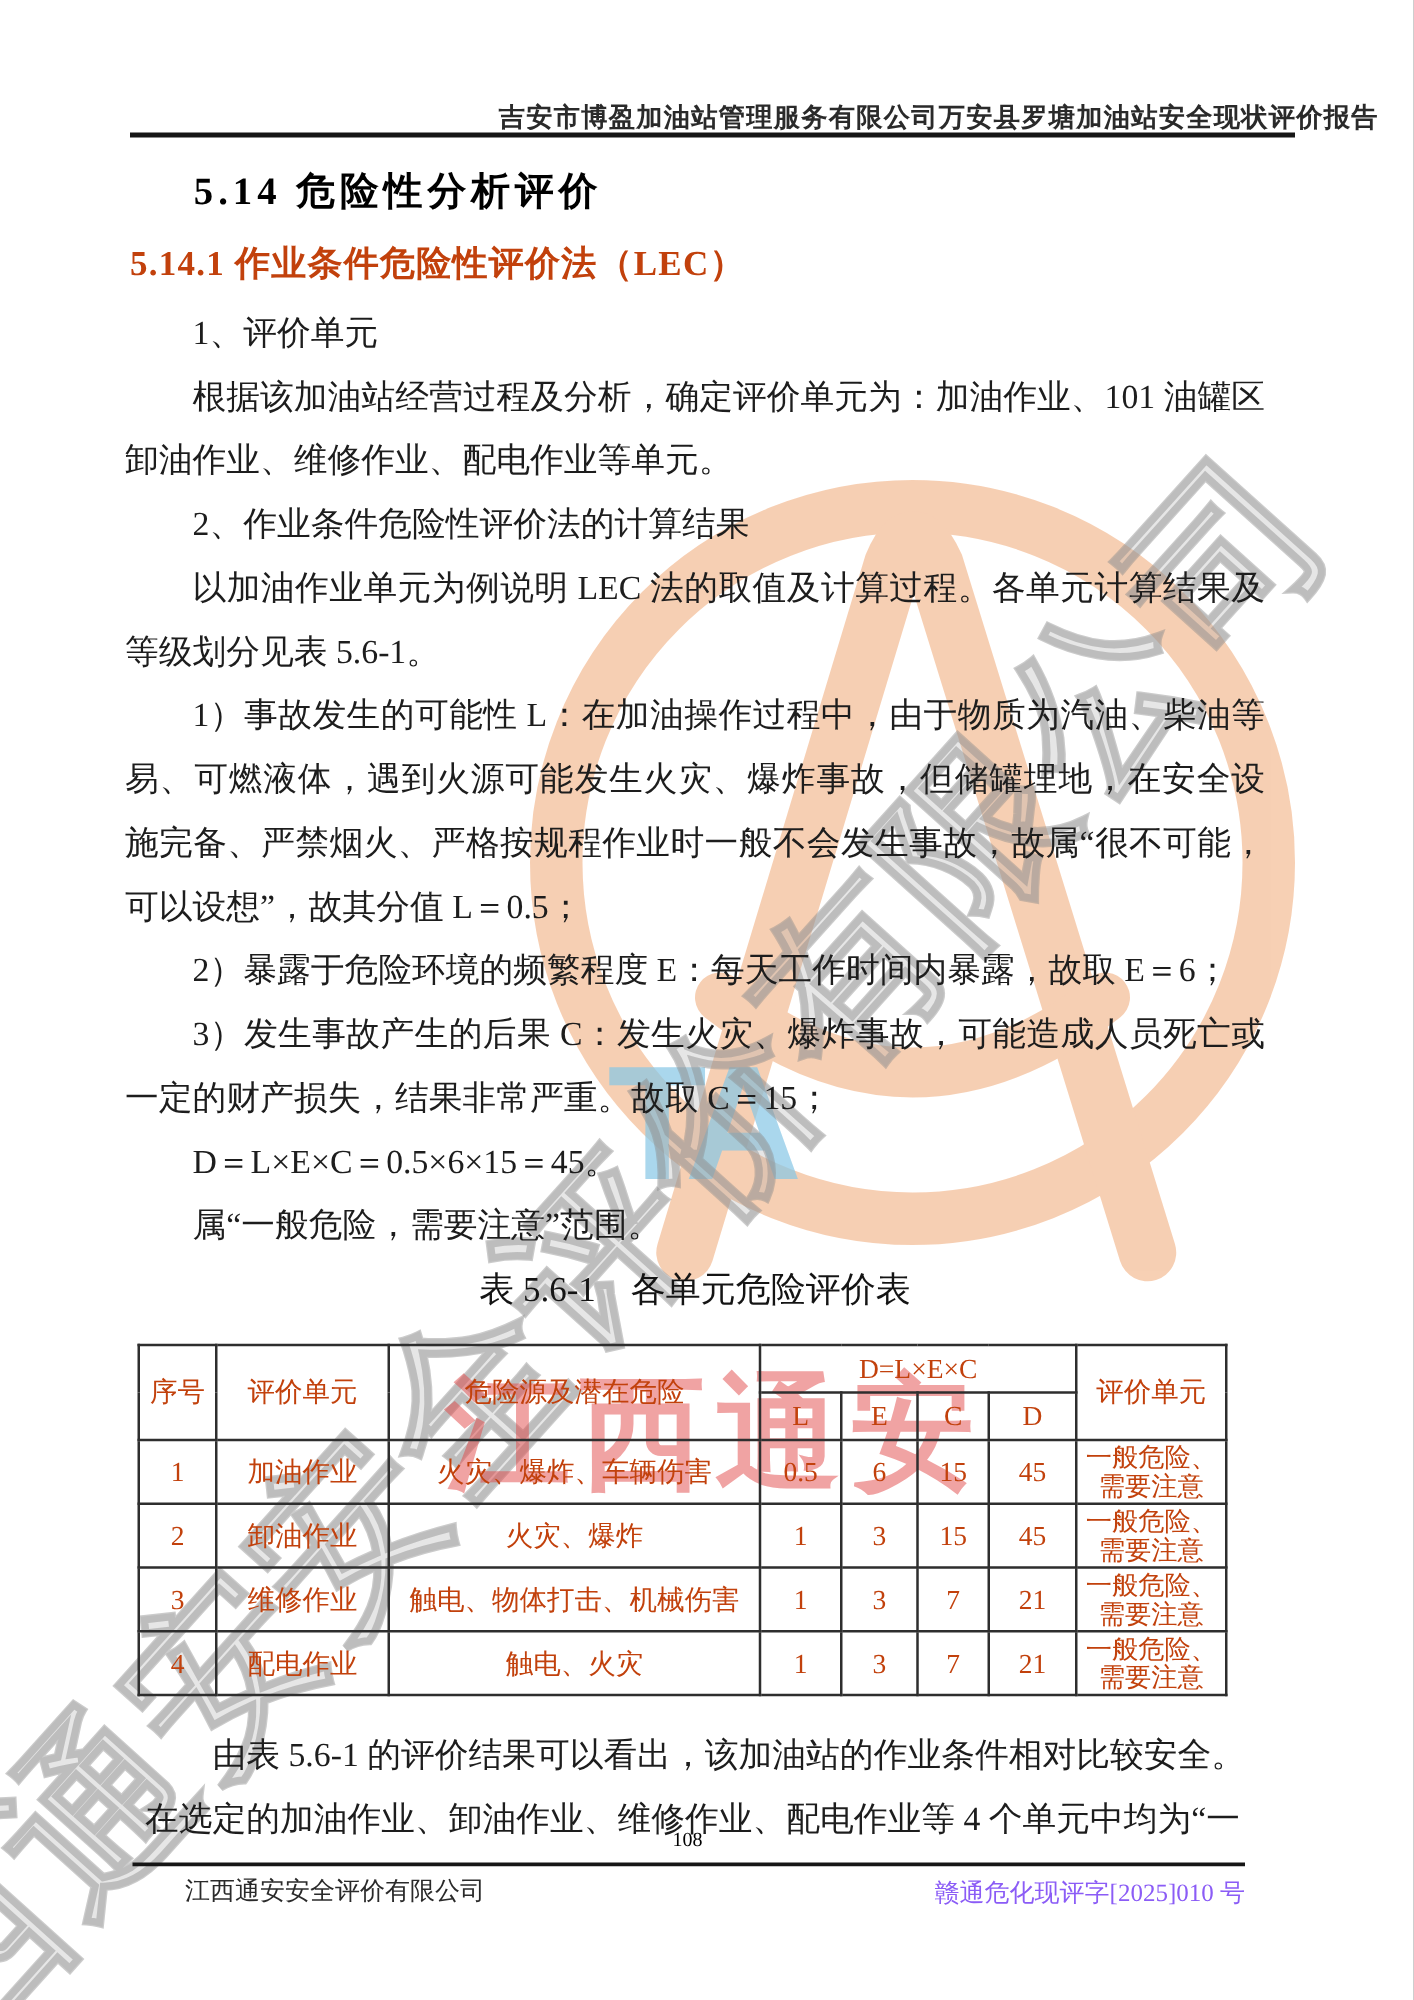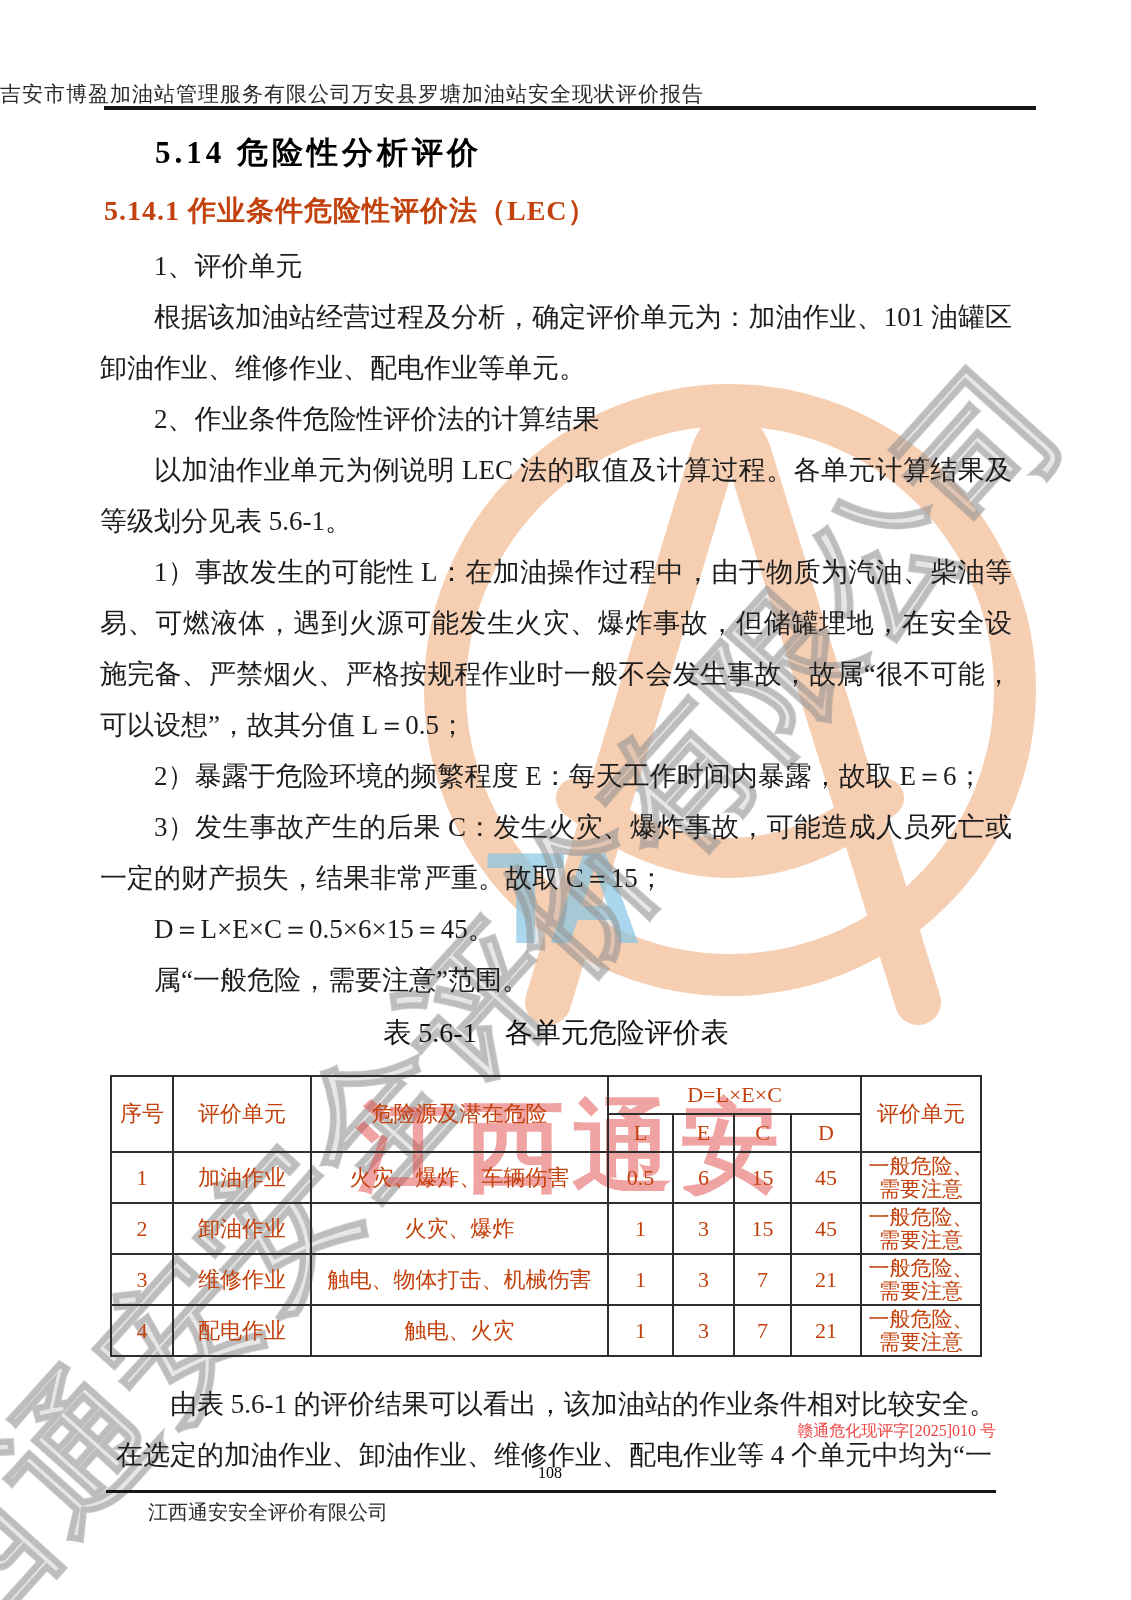--- a/index.html
+++ b/index.html
@@ -7,21 +7,21 @@
     position:relative; width:1131px; height:1600px; margin:0 auto;
     background:#ffffff; overflow:hidden;
     font-family:"Liberation Serif","DejaVu Serif",serif;
     color:#1d1d1d;
   }
   .layer-content { position:absolute; inset:0; z-index:2; }
   .layer-wm { position:absolute; inset:0; z-index:1; }
 
   .hdr-title {
     position:absolute; top:80px; left:0; width:1103px;
-    text-align:left; font-size:21px; letter-spacing:1px; color:#2a2a2a;
+    text-align:right; font-size:21px; letter-spacing:1px; color:#2a2a2a;font-weight:bold;
   }
   .hdr-rule { position:absolute; top:106px; left:104px; width:932px; height:4px; background:#161616; }
 
   .h1 {
     position:absolute; top:132px; left:155px;
     font-size:31px; font-weight:bold; letter-spacing:4px; color:#000000;
   }
   .h2 {
     position:absolute; top:192px; left:104px;
     font-size:28px; font-weight:bold; letter-spacing:1px; color:#c2410c;
@@ -59,21 +59,21 @@
     text-align:justify; text-justify:inter-ideograph;
   }
   .flow2 p { margin:16px; text-indent:2em; }
 
   .page-number {
     position:absolute; top:1464px; left:100px; width:900px;
     text-align:center; font-size:16px; color:#000000;
   }
   .ftr-rule { position:absolute; top:1490px; left:106px; width:890px; height:3px; background:#161616; }
   .ftr-left  { position:absolute; top:1499px; left:148px; font-size:20px; color:#2a2a2a; }
-  .ftr-right { position:absolute; top:1421px; right:135px; font-size:16px; color:#ef4444; }
+  .ftr-right { position:absolute; top:1501px; right:135px; font-size:20px; color:#8b5cf6; }
 
   
   .wm-logo { position:absolute; left:0; top:0; }
   .wm-ta {
     position:absolute; left:486px; top:833px;
     font-family:"Liberation Sans","DejaVu Sans",sans-serif;
     font-size:130px; line-height:130px; font-weight:bold; letter-spacing:-8px;
     color:rgba(134,198,230,0.70);
     text-align:center;
   }

